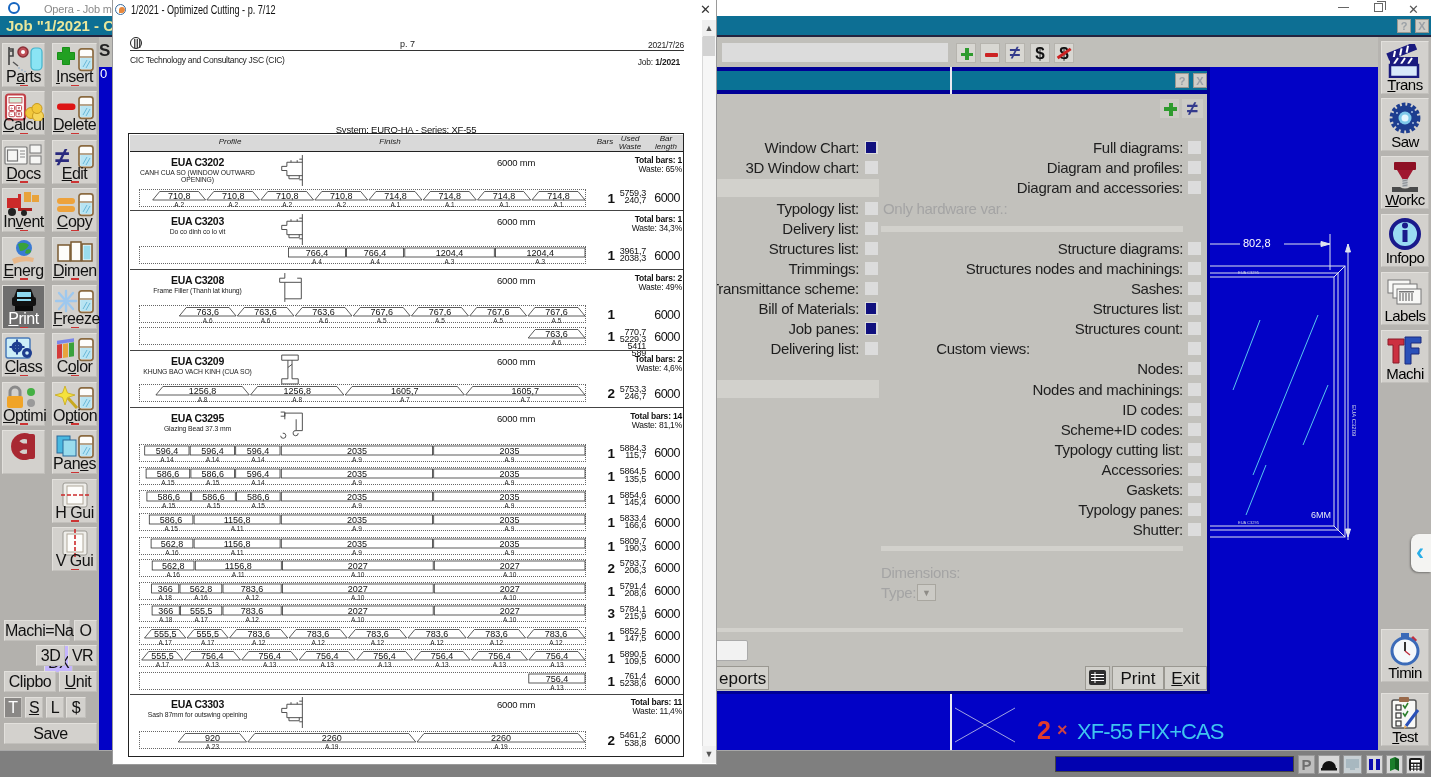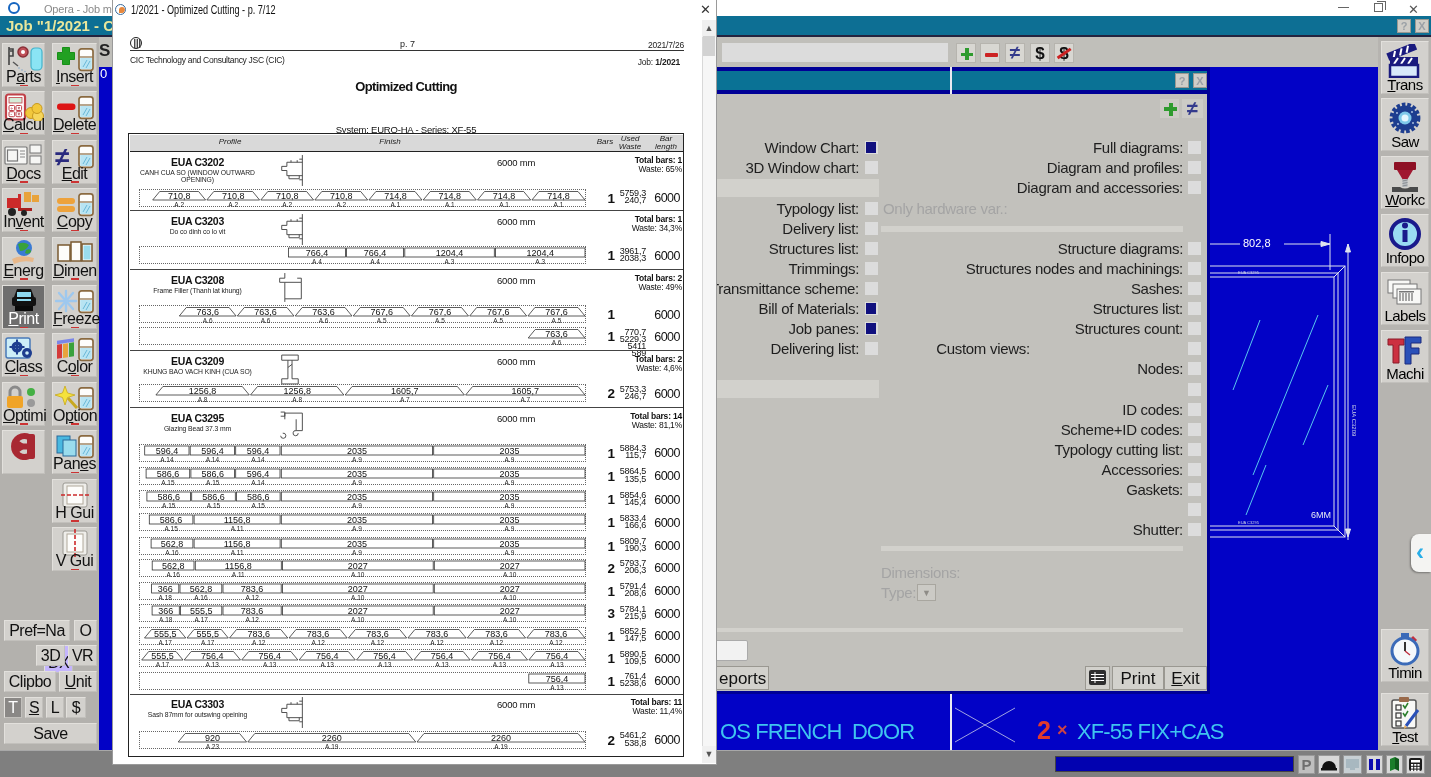--- a/index.html
+++ b/index.html
@@ -63,21 +63,20 @@
 <line x1="45" y1="245" x2="110" y2="85"></line>
 <line x1="95" y1="215" x2="120" y2="155"></line>
 <line x1="38" y1="285" x2="58" y2="235"></line>
 </g>
 <text x="35" y="17" fill="#fff" font-size="11">802,8</text>
 <text x="30" y="44" fill="#cfd4e6" font-size="4">EUA C3295</text>
 <text x="30" y="294" fill="#cfd4e6" font-size="4">EUA C3295</text>
 <text x="103" y="288" fill="#e8ecf4" font-size="9">6MM</text>
 <text x="144" y="175" fill="#cfd4e6" font-size="6" transform="rotate(90 144 175)">EUA C3209</text>
 </svg>
-<div class="abs" style="left:720px;top:719px;font-size:22px;letter-spacing:-0.9px;color:#3fc4ef;white-space:nowrap;">OS FRENCH&nbsp; DOOR</div>
 <svg class="abs" style="left:953px;top:700px;" width="65" height="46" viewBox="0 0 65 46">
 <g stroke="#c9cde8" stroke-width="0.8">
         <line x1="2" y1="8" x2="62" y2="42"></line>
         <line x1="62" y1="8" x2="2" y2="42"></line>
       </g>
     </svg>
 <div class="abs" style="left:1037px;top:716px;font-size:25px;font-weight:bold;color:#e03a2e;">2</div>
 <div class="abs" style="left:1057px;top:720px;font-size:18px;font-weight:bold;color:#cc4444;">×</div>
 <div class="abs" style="left:1077px;top:719px;font-size:22px;letter-spacing:-0.9px;color:#3fc4ef;white-space:nowrap;">XF-55 FIX+CAS</div>
 <div class="abs" style="left:617px;top:67px;width:593px;height:627px;background:#c2c1bc;border:3px solid #000096;border-top-width:4px;"></div>
@@ -130,31 +129,33 @@
 <div class="abs lbl" style="left:783px;top:280px;width:400px;text-align:right;">Sashes:</div>
     <div class="abs chk" style="left:1188px;top:282px;"></div>
 <div class="abs lbl" style="left:783px;top:300px;width:400px;text-align:right;">Structures list:</div>
     <div class="abs chk" style="left:1188px;top:302px;"></div>
 <div class="abs lbl" style="left:783px;top:320px;width:400px;text-align:right;">Structures count:</div>
     <div class="abs chk" style="left:1188px;top:322px;"></div>
 <div class="abs lbl" style="left:783px;top:340px;width:400px;text-align:center;">Custom views:</div>
     <div class="abs chk" style="left:1188px;top:342px;"></div>
 <div class="abs lbl" style="left:783px;top:360px;width:400px;text-align:right;">Nodes:</div>
     <div class="abs chk" style="left:1188px;top:362px;"></div>
+<div class="abs lbl" style="left:783px;top:381px;width:400px;text-align:right;">Nodes and machinings:</div>
     <div class="abs chk" style="left:1188px;top:383px;"></div>
 <div class="abs lbl" style="left:783px;top:401px;width:400px;text-align:right;">ID codes:</div>
     <div class="abs chk" style="left:1188px;top:403px;"></div>
 <div class="abs lbl" style="left:783px;top:421px;width:400px;text-align:right;">Scheme+ID codes:</div>
     <div class="abs chk" style="left:1188px;top:423px;"></div>
 <div class="abs lbl" style="left:783px;top:441px;width:400px;text-align:right;">Typology cutting list:</div>
     <div class="abs chk" style="left:1188px;top:443px;"></div>
 <div class="abs lbl" style="left:783px;top:461px;width:400px;text-align:right;">Accessories:</div>
     <div class="abs chk" style="left:1188px;top:463px;"></div>
 <div class="abs lbl" style="left:783px;top:481px;width:400px;text-align:right;">Gaskets:</div>
     <div class="abs chk" style="left:1188px;top:483px;"></div>
+<div class="abs lbl" style="left:783px;top:501px;width:400px;text-align:right;">Typology panes:</div>
     <div class="abs chk" style="left:1188px;top:503px;"></div>
 <div class="abs lbl" style="left:783px;top:521px;width:400px;text-align:right;">Shutter:</div>
     <div class="abs chk" style="left:1188px;top:523px;"></div>
 <div class="abs glbl" style="left:881px;top:564px;">Dimensions:</div>
 <div class="abs glbl" style="left:881px;top:584px;">Type:</div>
 <div class="abs" style="left:917px;top:584px;width:19px;height:17px;background:#cbcac5;border:1px solid #a8a69f;color:#8e8c87;font-size:9px;text-align:center;line-height:16px;">▼</div>
 <div class="abs" style="left:617px;top:640px;width:131px;height:21px;background:#f2f2f2;border:1px solid #aaa;border-radius:2px;"></div>
 <div class="abs" style="left:617px;top:666px;width:152px;height:24px;background:#d2d1cc;border:1px solid #9a9891;font-size:17px;color:#111;padding:2px 0 0 101px;">eports</div>
 <div class="abs" style="left:1085px;top:666px;width:25px;height:24px;background:#d2d1cc;border:1px solid #9a9891;">
 <svg width="23" height="22" viewBox="0 0 23 22">
@@ -477,21 +478,21 @@
 <div class="sbtn" style="left:52px;top:526.9999999999999px;width:45px;height:44px;background:#d3d1cd;color:#111;">
       <div style="margin-top:1px;"><svg width="40" height="28" viewBox="0 0 40 28">
           <rect x="8" y="2" width="24" height="24" rx="2" fill="#efeeea" stroke="#9a9891"></rect>
           <rect x="12" y="5" width="16" height="18" fill="#fdfdfb" stroke="#b0a89a"></rect>
           <line x1="20" y1="0" x2="20" y2="28" stroke="#cc2a2a" stroke-width="1.6" stroke-dasharray="4 2"></line>
         </svg></div>
       <div class="t">V Gui</div>
       <div style="position:absolute;left:50%;margin-left:-4px;bottom:0;width:8px;height:1.5px;background:#cc3333;"></div>
     </div>
 <div class="sbtn" style="left:4px;top:620px;width:66px;height:21px;background:#d3d1cd;color:#111;">
-      <div class="t">Pref=Na</div>
+      <div class="t">Machi=Na</div>
     </div>
 <div class="sbtn" style="left:74px;top:620px;width:23px;height:21px;background:#d3d1cd;color:#111;">
       <div class="t">O</div>
     </div>
 <div class="sbtn" style="left:4px;top:645px;width:29px;height:28px;background:#c4b5fd;color:#111;margin-left:40px;">
       <div class="t">DX</div>
     </div>
 <div class="sbtn" style="left:36px;top:645px;width:29px;height:21px;background:#d3d1cd;color:#111;">
       <div class="t">3D</div>
     </div>
@@ -676,21 +677,20 @@
 <div class="abs" style="left:702px;top:20px;width:14px;height:17px;background:#f0f0f0;color:#555;font-size:9px;text-align:center;line-height:17px;">▲</div>
 <div class="abs" style="left:702px;top:746px;width:14px;height:17px;background:#f0f0f0;color:#555;font-size:9px;text-align:center;line-height:17px;">▼</div>
 <div class="abs" style="left:703px;top:36px;width:12px;height:20px;background:#d2d2d2;"></div>
 <div class="abs" style="left:130px;top:37px;width:12px;height:12px;border-radius:50%;border:1.5px solid #222;"></div>
 <div class="abs" style="left:133.5px;top:39.5px;font-size:9px;font-weight:bold;color:#222;line-height:7px;">|||</div>
 <div class="abs" style="left:400px;top:39px;font-size:9px;color:#222;">p. 7</div>
 <div class="abs" style="left:484px;top:39.5px;width:200px;text-align:right;font-size:8.5px;letter-spacing:-0.2px;color:#222;">2021/7/26</div>
 <div class="abs" style="left:130px;top:50px;width:554px;height:1px;background:#333;"></div>
 <div class="abs" style="left:130px;top:55px;font-size:8.5px;letter-spacing:-0.3px;color:#222;">CIC Technology and Consultancy JSC (CIC)</div>
 <div class="abs" style="left:484px;top:56.5px;width:196px;text-align:right;font-size:8.5px;letter-spacing:-0.2px;color:#222;">Job: <b>1/2021</b></div>
-<div class="abs" style="left:128px;top:79px;width:556px;text-align:center;font-size:13px;letter-spacing:-0.6px;font-weight:bold;color:#111;">Optimized Cutting</div>
 <div class="abs" style="left:128px;top:124px;width:556px;text-align:center;font-size:9.5px;letter-spacing:-0.2px;color:#111;">System: EURO-HA - Series: XF-55</div>
 <div class="abs" style="left:128px;top:133px;width:556px;height:624px;border:1.5px solid #222;background:#fff;"></div>
 <div class="abs" style="left:129.5px;top:134.5px;width:553px;height:17px;background:#d9d9d9;border-bottom:1.5px solid #222;"></div>
 <div class="abs" style="left:160px;top:138px;width:140px;text-align:center;font-size:8px;font-style:italic;color:#222;line-height:8px;">Profile</div>
 <div class="abs" style="left:320px;top:138px;width:140px;text-align:center;font-size:8px;font-style:italic;color:#222;line-height:8px;">Finish</div>
 <div class="abs" style="left:580px;top:138px;width:50px;text-align:center;font-size:8px;font-style:italic;color:#222;line-height:8px;">Bars</div>
 <div class="abs" style="left:605px;top:135px;width:50px;text-align:center;font-size:8px;font-style:italic;color:#222;line-height:8px;">Used<br>Waste</div>
 <div class="abs" style="left:643px;top:135px;width:46px;text-align:center;font-size:8px;font-style:italic;color:#222;line-height:8px;">Bar<br>length</div>
 <div class="abs" style="left:135px;top:155.5px;width:125px;text-align:center;font-size:10.5px;letter-spacing:-0.3px;font-weight:bold;color:#111;">EUA C3202</div>
 <div class="abs" style="left:60px;top:168.5px;width:275px;text-align:center;font-size:6.8px;letter-spacing:-0.1px;color:#222;line-height:7.2px;white-space:nowrap;">CANH CUA SO (WINDOW OUTWARD<br>OPENING)</div>

